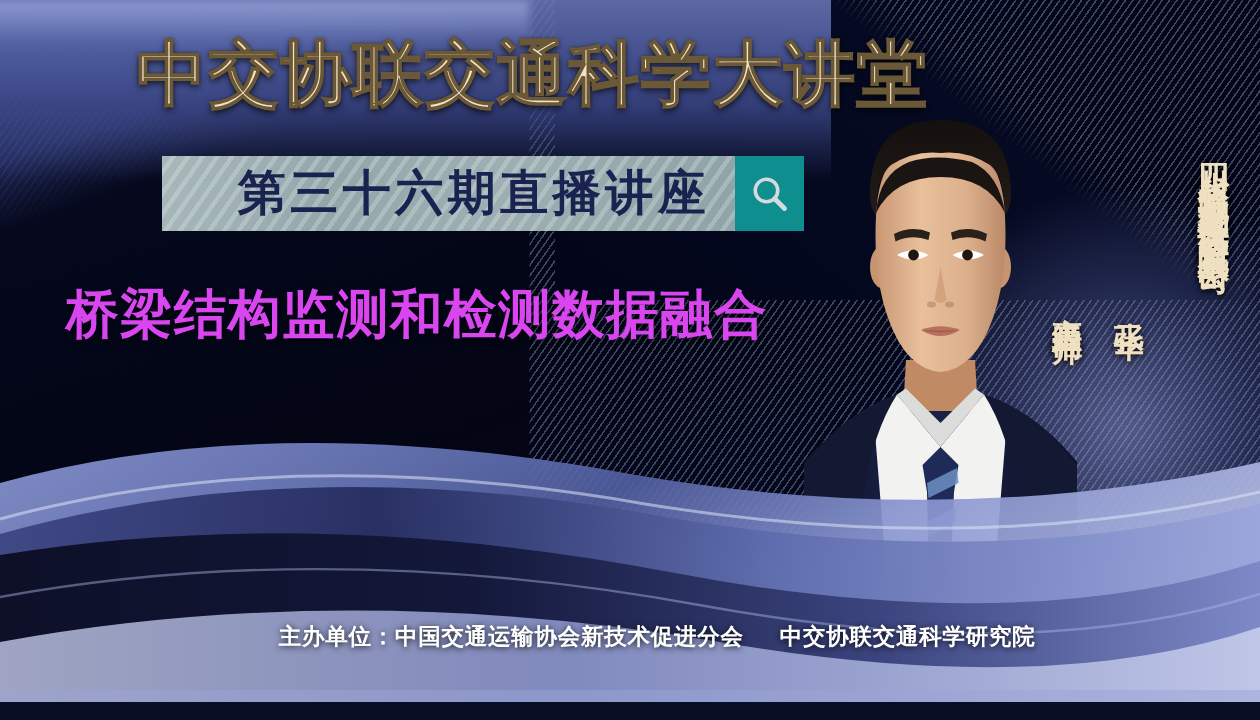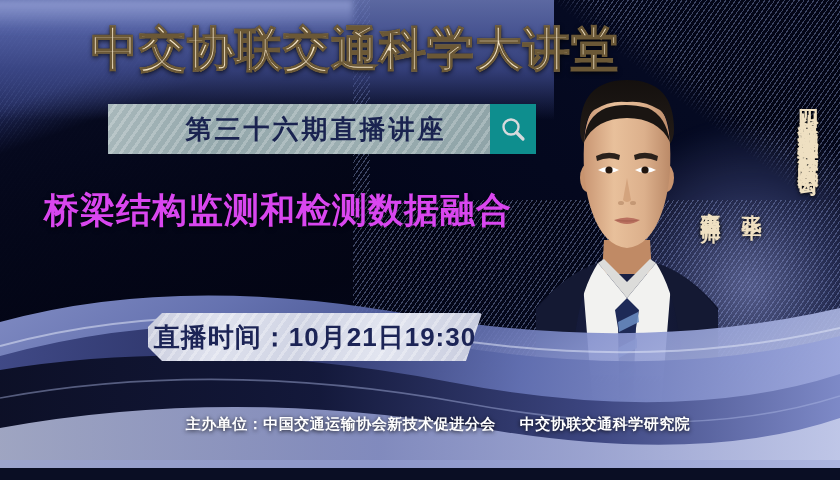--- a/index.html
+++ b/index.html
@@ -103,21 +103,21 @@
   }
   .sub-bar::after{
     content:"";position:absolute;inset:0;
     background-image:repeating-linear-gradient(125deg,
       rgba(255,255,255,0) 0px, rgba(255,255,255,0) 5px,
       rgba(255,255,255,.22) 5px, rgba(255,255,255,.22) 8px);
     pointer-events:none;
   }
   .sub-text{
     position:relative;z-index:2;
-    font-size:26px;font-weight:bold;color:#1a2350;letter-spacing:3px;
+    font-size:32px;font-weight:bold;color:#1a2350;letter-spacing:3px;
     padding-left:34px;
   }
   .sub-icon{
     width:46px;flex:0 0 46px;
     background:#0e8e8e;
     display:flex;align-items:center;justify-content:center;
   }
   .sub-icon svg{display:block;}
 
   
@@ -324,24 +324,20 @@
         <circle cx="12" cy="12" r="7.5" fill="none" stroke="#d7dadd" stroke-width="2.4"></circle>
         <line x1="17.5" y1="17.5" x2="24" y2="24" stroke="#d7dadd" stroke-width="3.2" stroke-linecap="round"></line>
       </svg>
     </div>
   </div>
 
   <div class="headline">
     <span class="l1">桥梁结构监测和检测数据融合</span>
   </div>
 
-  <div class="time-wrap">
-    <div class="time-shape"></div>
-    <div class="time-text">直播时间：10月21日19:30</div>
-  </div>
 
   <div class="vtext v-speaker">
     <span>张二华</span>
     <span>高级工程师</span>
   </div>
 
   <div class="vtext v-company">四川省公路规划勘察设计研究院有限公司</div>
 
   <div class="footer">
     <span>主办单位：</span><span>中国交通运输协会新技术促进分会</span><span class="org2">中交协联交通科学研究院</span>

